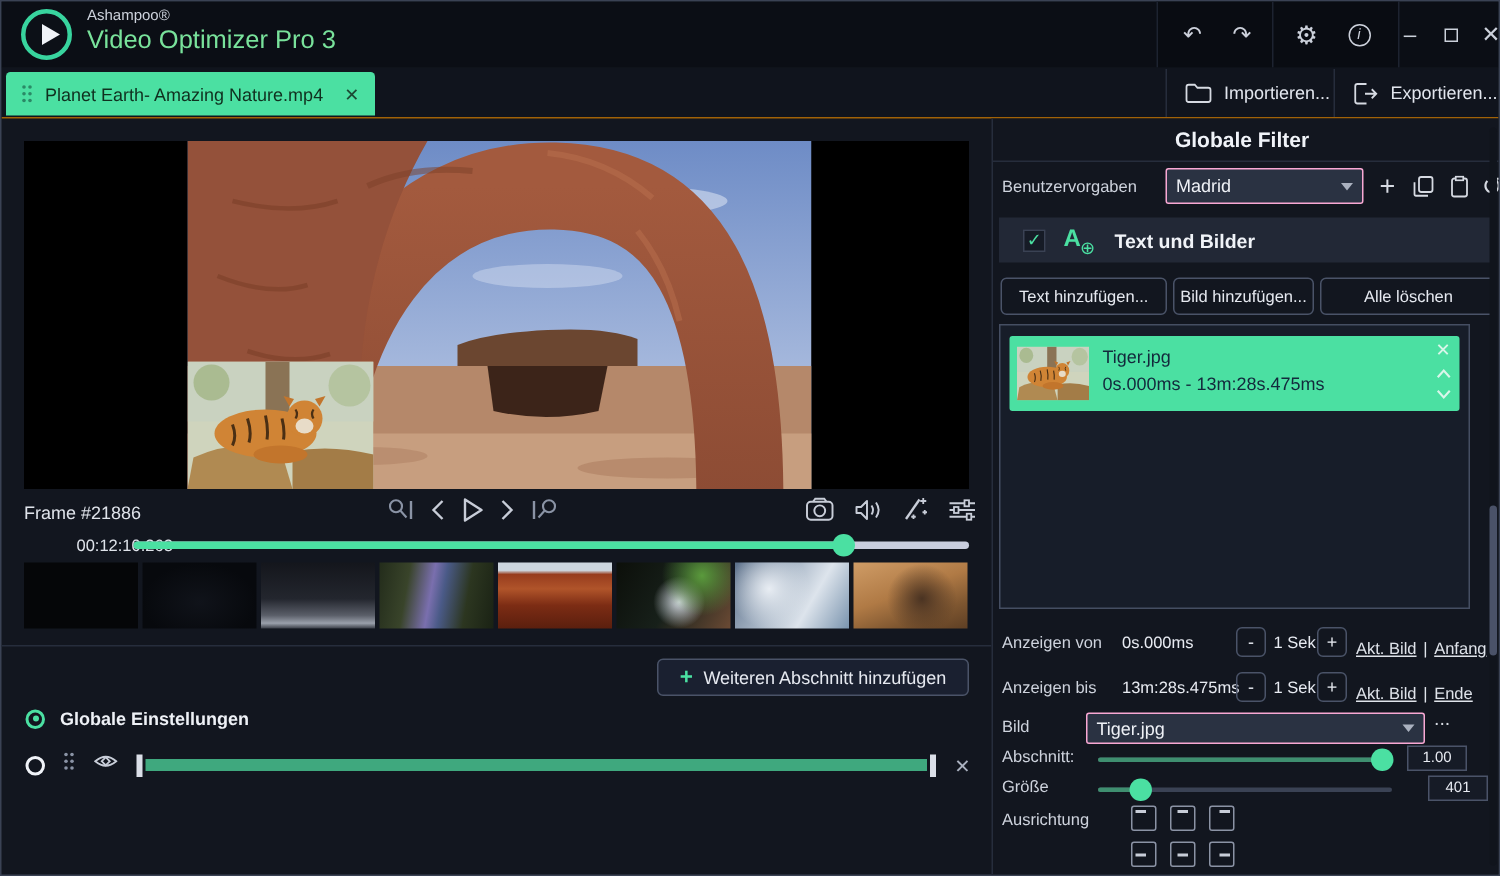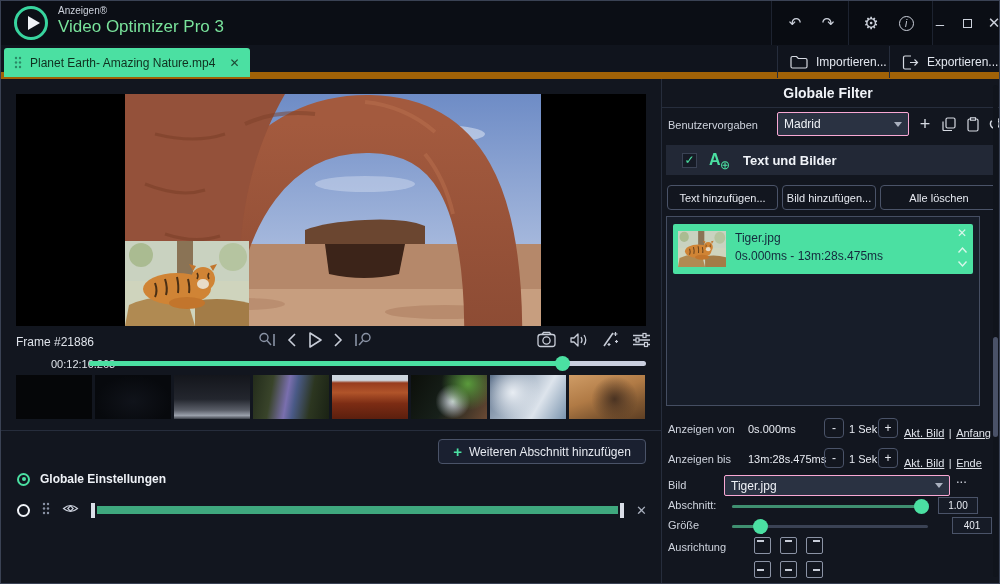--- a/index.html
+++ b/index.html
@@ -20,21 +20,21 @@
           border-left:12px solid #f0f3f8; border-top:7px solid transparent; border-bottom:7px solid transparent; }
   .brand { position:absolute; left:57px; top:4px; font-size:10px; color:#cdd2dc; }
   .apptitle { position:absolute; left:57px; top:16px; font-size:17px; color:#79e29b; }
   .tb-iconzone { position:absolute; top:0; height:44px; background:#090c12; }
   .tb-divider { position:absolute; top:0; width:1px; height:44px; background:#1d2330; }
   .tb-btn { position:absolute; top:0; width:34px; height:44px; display:flex; align-items:center;
             justify-content:center; color:#ccd1db; font-size:15px; cursor:pointer; }
   .winbox { width:9px; height:9px; border:1px solid #ccd1db; }
 
   
-  .tabbar { position:absolute; top:44px; left:0; right:0; height:34px; background:#10141d; border-bottom:7px solid #a16207; }
+  .tabbar { position:absolute; top:44px; left:0; right:0; height:34px; background:#10141d; border-bottom:1px solid #a16207; }
   .tab { position:absolute; left:3px; top:3px; height:29px; background:#4be0a2; border-radius:3px 3px 0 0;
          display:flex; align-items:center; padding:0 10px; color:#10301f; font-size:12px; gap:8px; }
   .tab .drag { display:inline-flex; }
   .tab .x { color:#1c4a34; font-size:12px; margin-left:6px; cursor:pointer; }
   .io-btn { position:absolute; top:1px; height:32px; display:flex; align-items:center; gap:8px;
             padding:0 12px; font-size:12px; color:#e2e6ee; cursor:pointer; border-left:1px solid #262d3c; }
 
   
   .video-wrap { position:absolute; left:15px; top:93px; width:630px; height:232px; background:#000; }
   .video-frame { position:absolute; left:109px; top:0; width:416px; height:232px; overflow:hidden; }
@@ -170,21 +170,21 @@
       <path d="M72 32 q2 3 0 6 M84 32 q-2 3 0 6" stroke="#4a2f14" stroke-width="1.5" fill="none"></path>
       <ellipse cx="62" cy="62" rx="18" ry="6" fill="#c2752c"></ellipse>
     </symbol>
   </defs>
 </svg>
 
 <div class="titlebar">
   <div class="logo">
       <div class="tri"></div>
     </div>
-  <div class="brand">Anzeigen®</div>
+  <div class="brand">Ashampoo®</div>
   <div class="apptitle">Video Optimizer Pro 3</div>
 
   <div class="tb-iconzone" style="left:770px; width:161px;"></div>
   <div class="tb-divider" style="left:770px;"></div>
   <div class="tb-divider" style="left:847px;"></div>
   <div class="tb-divider" style="left:931px;"></div>
 
   <div class="tb-btn" style="left:777px;">↶</div>
   <div class="tb-btn" style="left:810px;">↷</div>
   <div class="tb-btn" style="left:853px; font-size:17px;">⚙</div>

